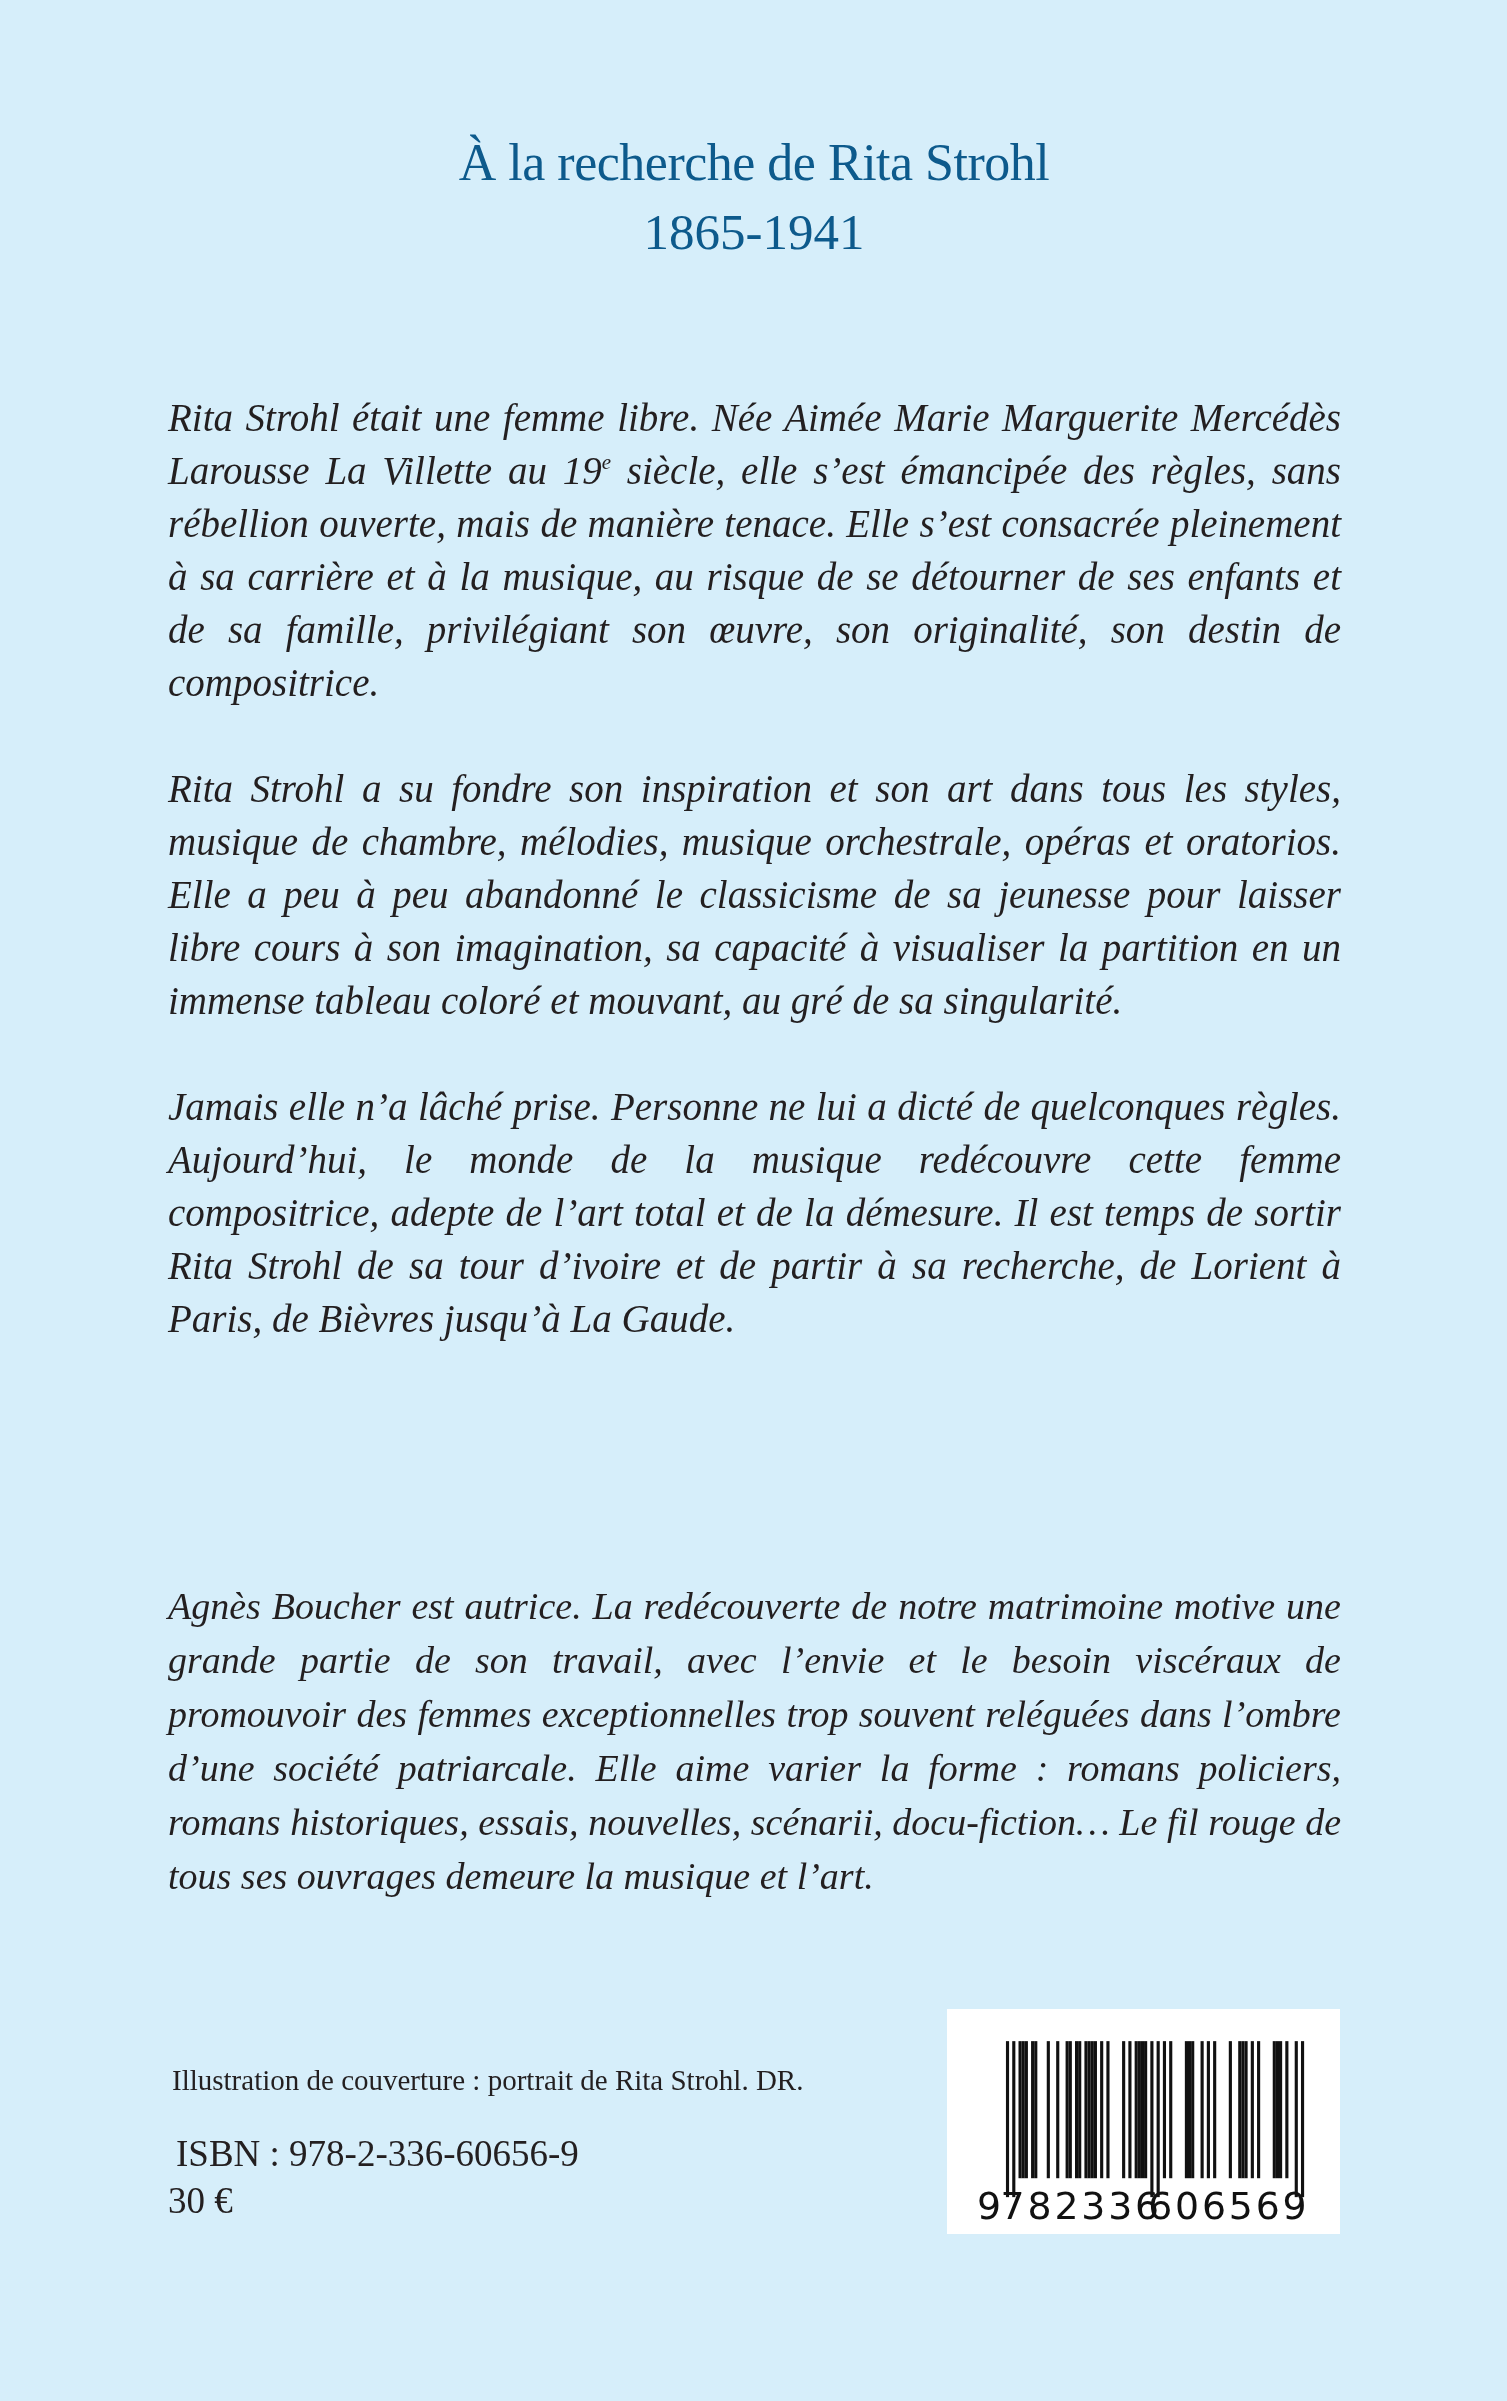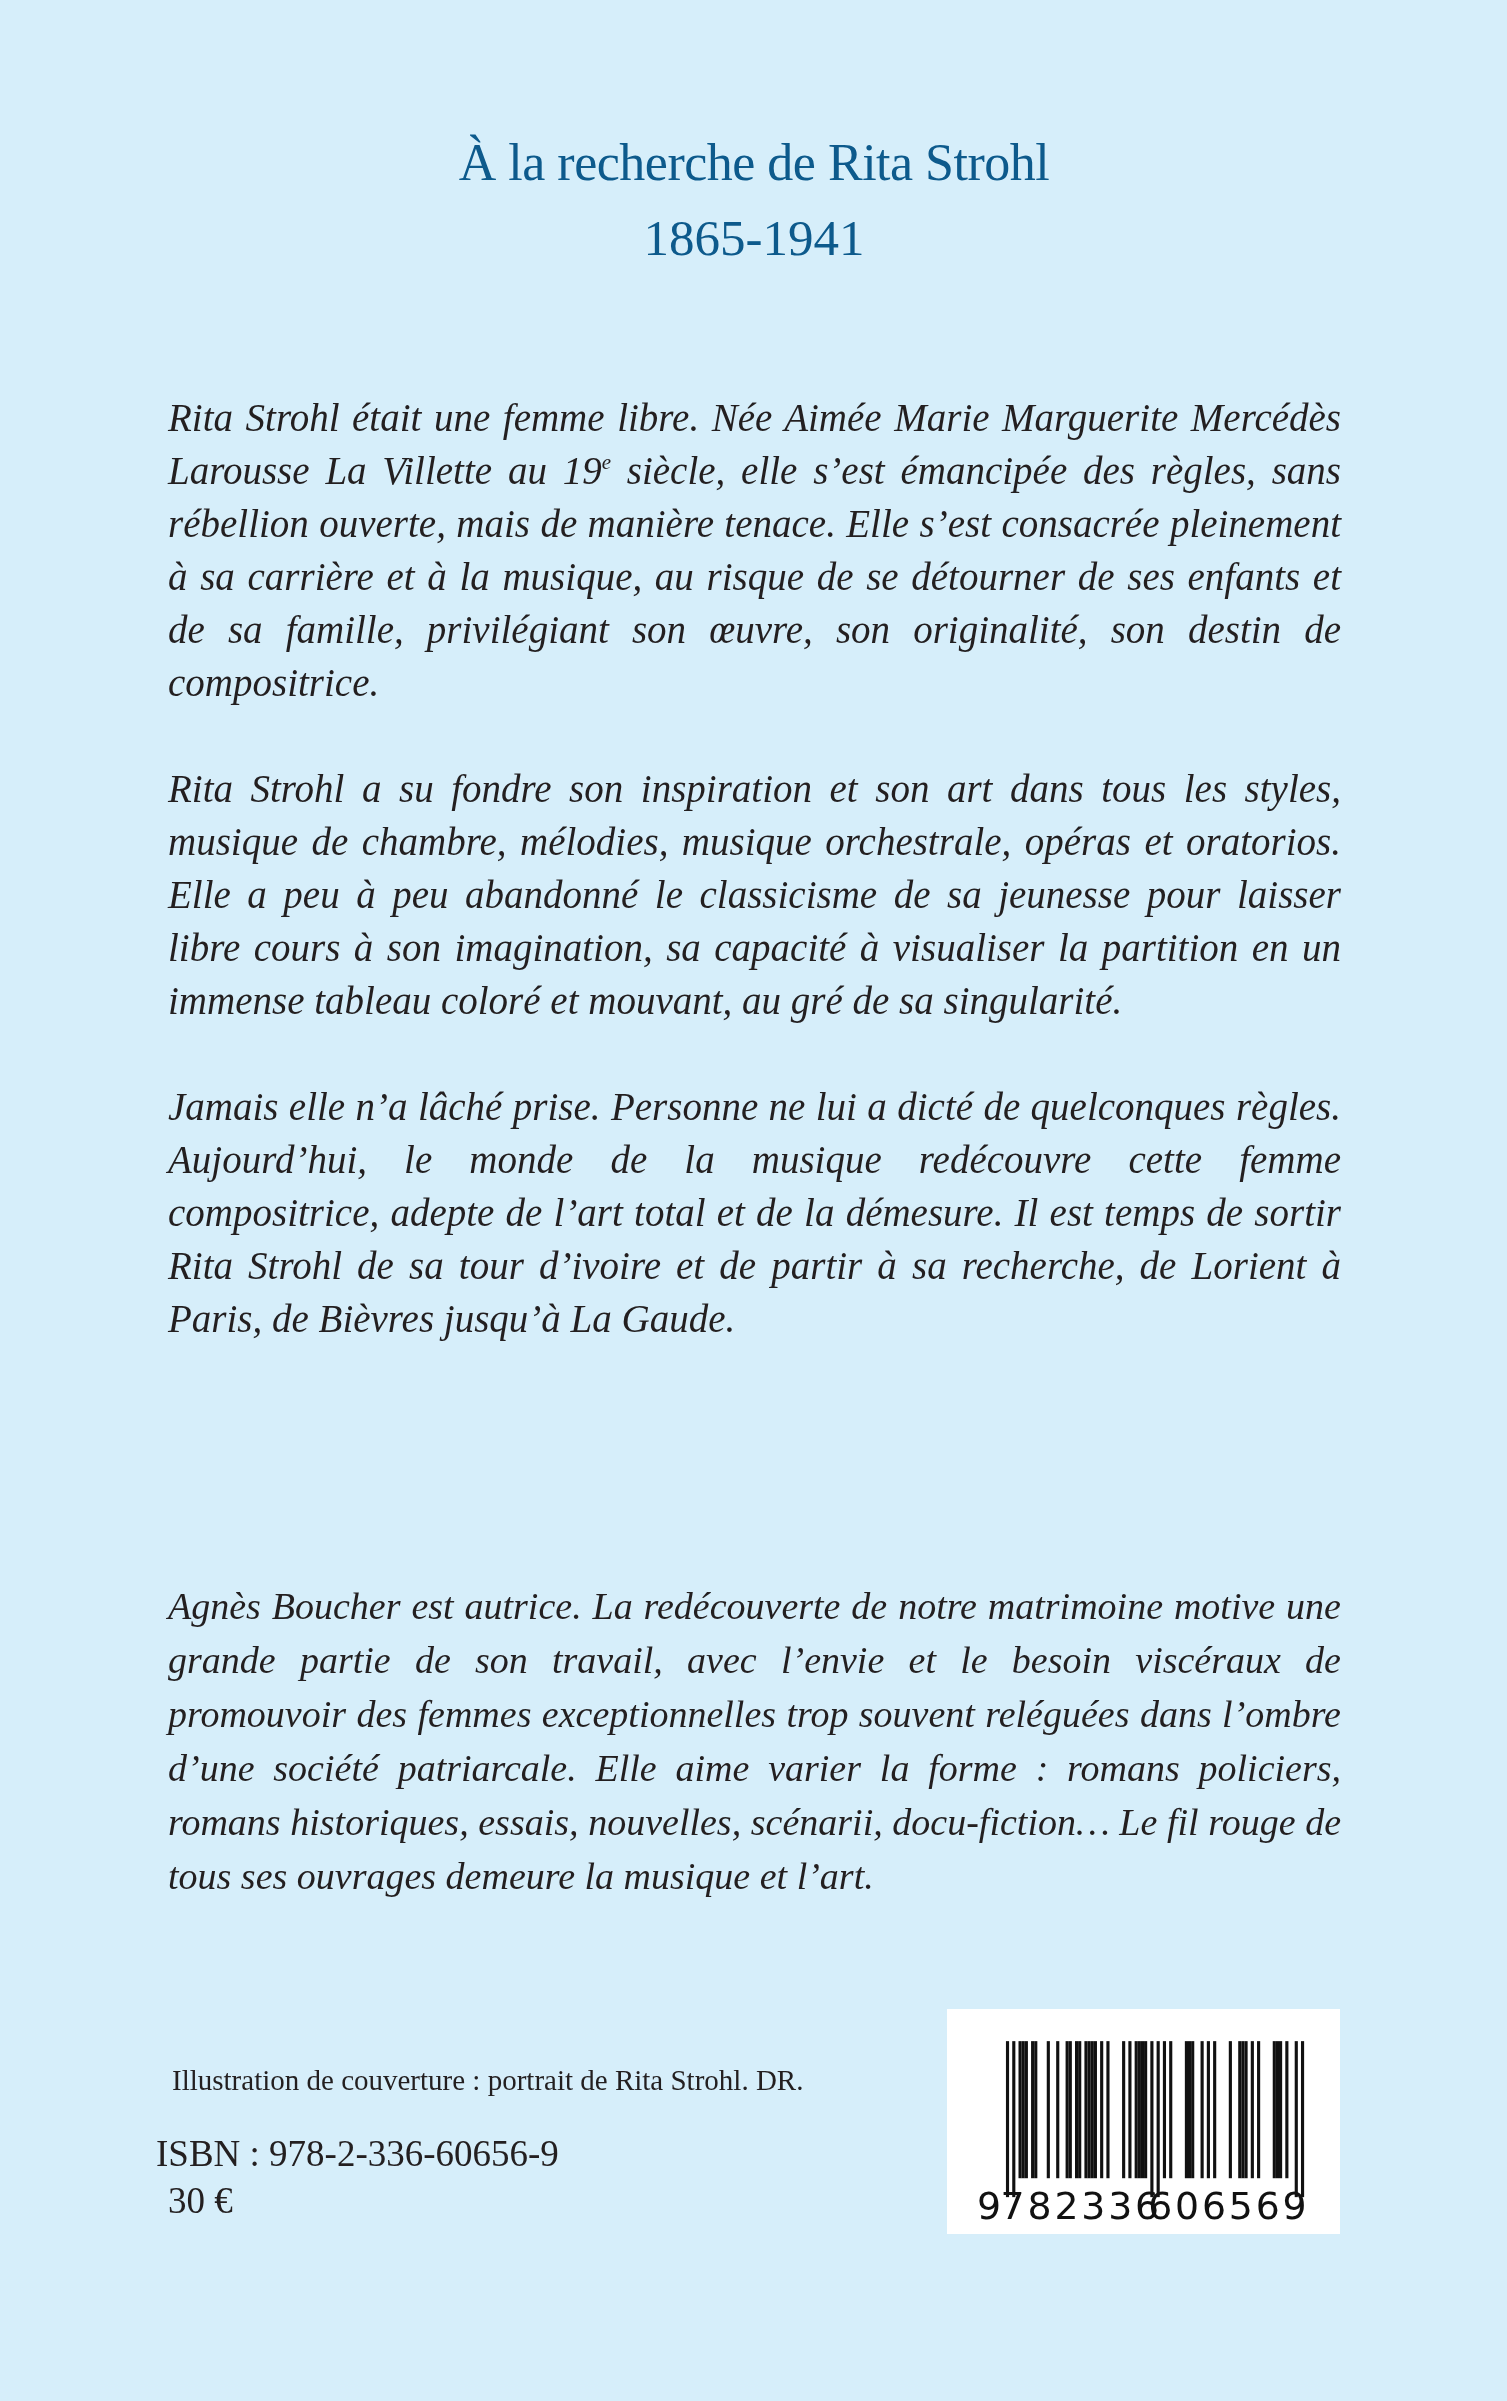--- a/index.html
+++ b/index.html
@@ -32,21 +32,21 @@
     }
     .subtitle {
       font-size: 51px;
       line-height: 55px;
       margin: 5.7px 0 0 0;
       font-weight: normal;
     }
     .dates {
       font-size: 51px;
       line-height: 57px;
-      margin: 8px;
+      margin: 2px;
       font-weight: normal;
     }
     .body-text {
       position: absolute;
       left: 168px;
       top: 391px;
       width: 1173px;
       font-style: italic;
     }
     .body-text p {
@@ -79,21 +79,21 @@
     .credit {
       position: absolute;
       left: 168px;
       top: 2057px;
       font-size: 29px;
       line-height: 38px;
       margin: 4px;
     }
     .isbn {
       position: absolute;
-      left: 156px;
+      left: 176px;
       top: 2131px;
       font-size: 37px;
       line-height: 45px;
       margin: 0;
     }
     .price {
       position: absolute;
       left: 168px;
       top: 2178px;
       font-size: 37px;

